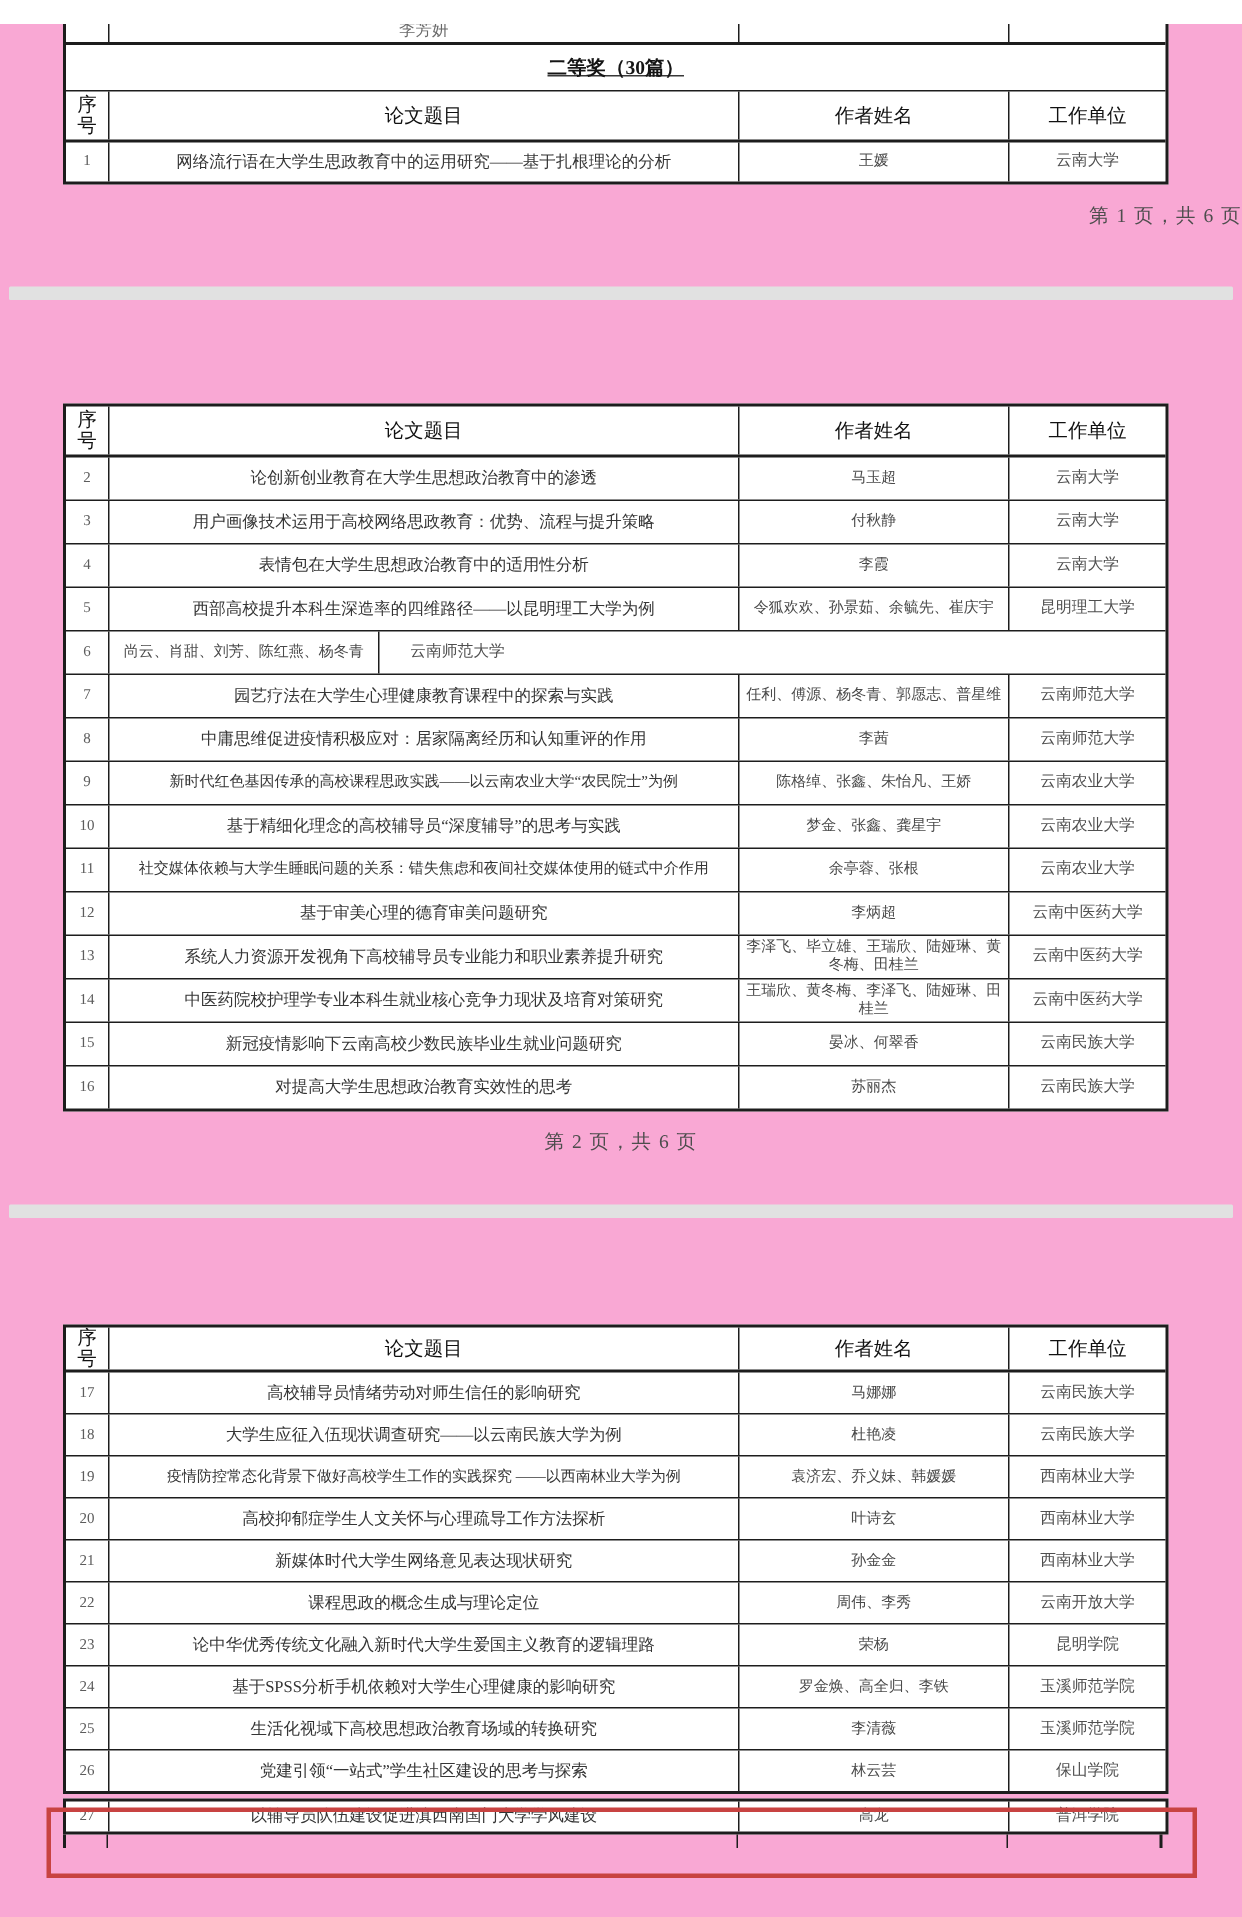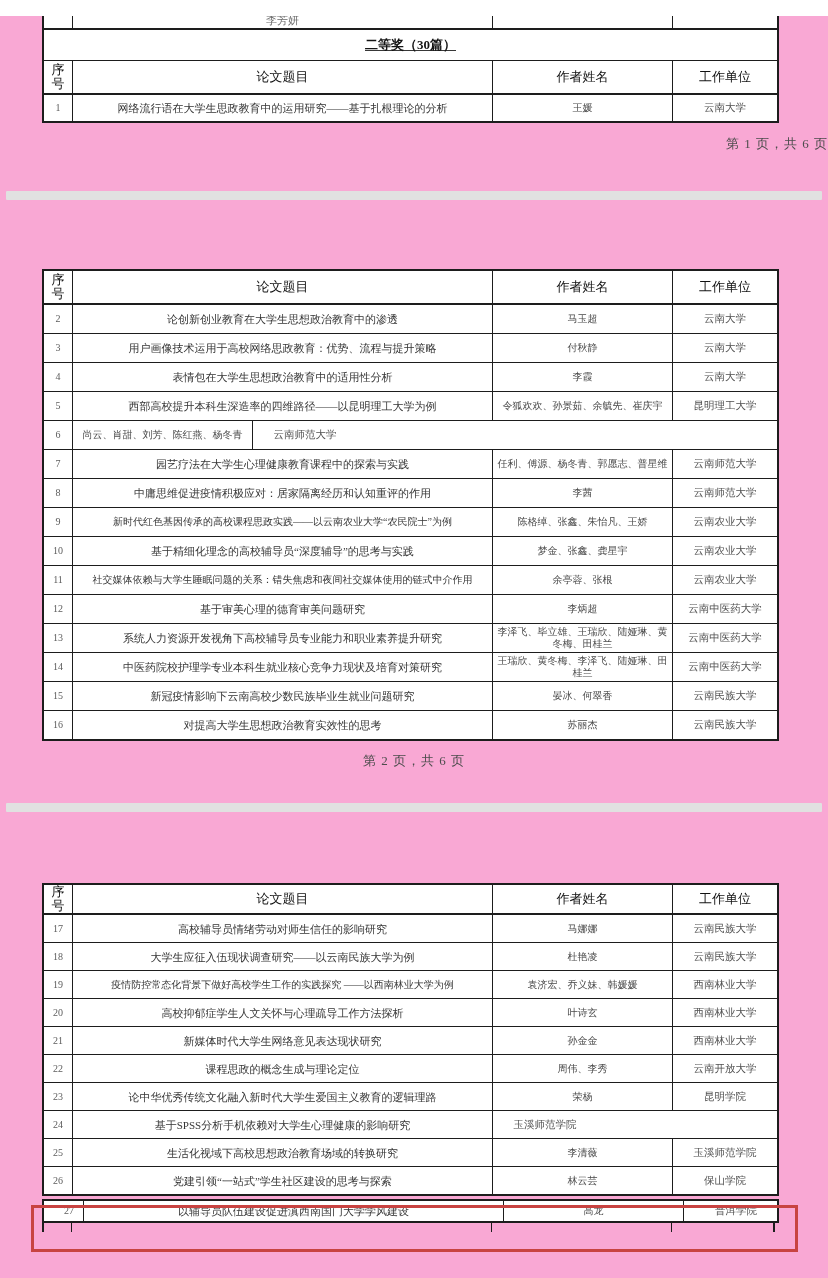--- a/index.html
+++ b/index.html
@@ -36,21 +36,21 @@
   
   .t2{top:253px;}
   .t2 .thead{height:32px;}
   .t2 .rows .tr{height:28px;}
   
   .t3a{top:867px;}
   .t3a .thead{height:28px;}
   .t3a .rows .tr{height:27px;}
   
   .t3b{top:1183px;}
-  .t3b .tr{height:20px;padding-left:11px;}
+  .t3b .tr{height:20px;}
   
   .stubs{position:absolute;left:42px;top:1207px;width:733px;height:9px;}
   .stubs span{position:absolute;top:0;width:1px;height:9px;background:#1d1d1d;}
   .stubs .s1{left:0;width:2px;}
   .stubs .s2{left:29px;}
   .stubs .s3{left:449px;}
   .stubs .s4{left:629px;}
   .stubs .s5{left:731px;width:2px;}
   
   .highlight-box{position:absolute;left:31px;top:1189px;width:761px;height:41px;border:3px solid #c84341;}
@@ -244,20 +244,21 @@
         </div>
         <div class="tr">
           <div class="td c-no">23</div>
           <div class="td c-title">论中华优秀传统文化融入新时代大学生爱国主义教育的逻辑理路</div>
           <div class="td c-auth">荣杨</div>
           <div class="td c-unit">昆明学院</div>
         </div>
         <div class="tr">
           <div class="td c-no">24</div>
           <div class="td c-title">基于SPSS分析手机依赖对大学生心理健康的影响研究</div>
+          <div class="td c-auth">罗金焕、高全归、李铁</div>
           <div class="td c-unit">玉溪师范学院</div>
         </div>
         <div class="tr">
           <div class="td c-no">25</div>
           <div class="td c-title">生活化视域下高校思想政治教育场域的转换研究</div>
           <div class="td c-auth">李清薇</div>
           <div class="td c-unit">玉溪师范学院</div>
         </div>
         <div class="tr">
           <div class="td c-no">26</div>

